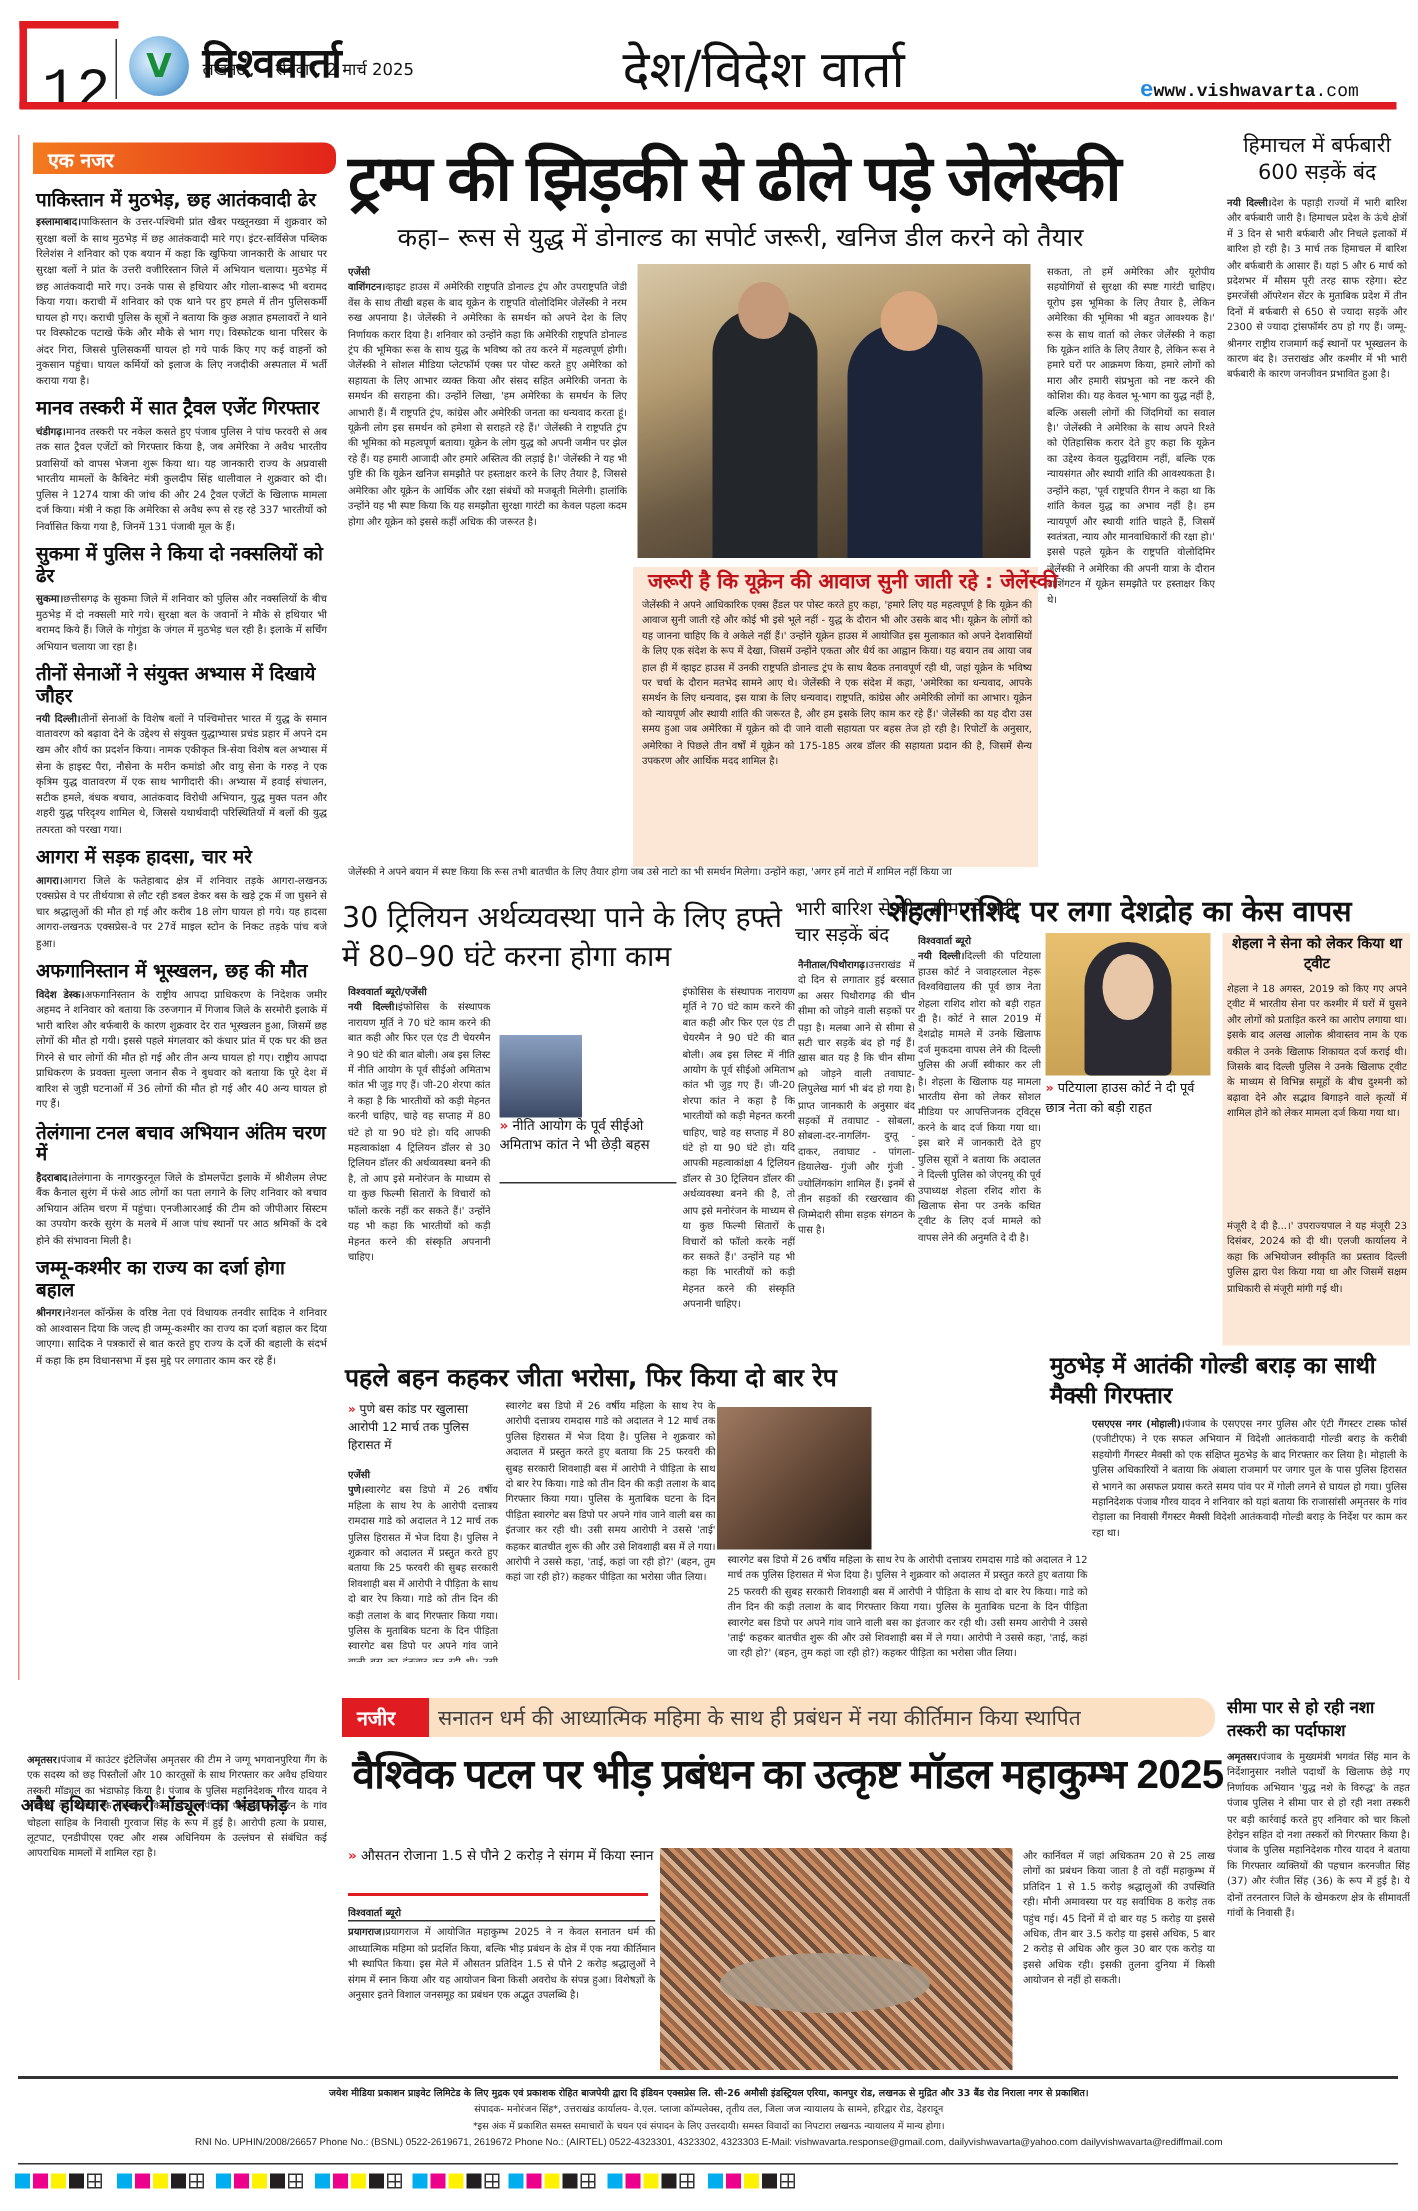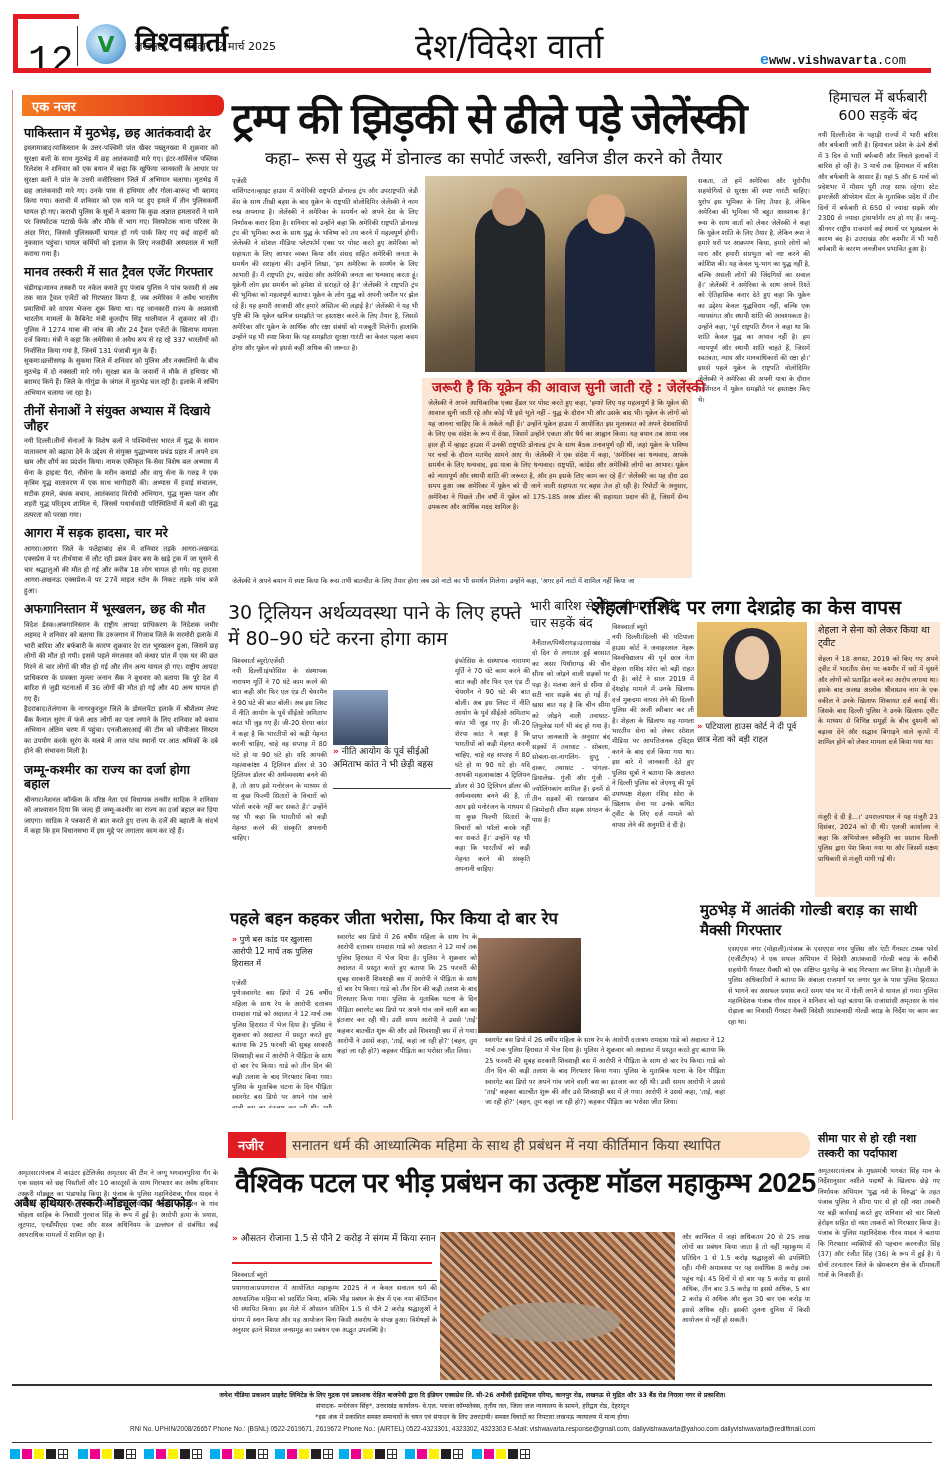--- a/index.html
+++ b/index.html
@@ -13,21 +13,21 @@
 .brand{left:135px;top:22px;font-size:27px;font-weight:bold}
 .dateline{left:135px;top:38px;font-size:11px}
 .section{left:415px;top:22px;font-size:34px;font-family:"DejaVu Sans",sans-serif}
 .site{left:760px;top:52px;font-size:12px;font-weight:bold;color:#111;font-family:Liberation Mono, monospace}
 .site .ie{color:#1e88e5;font-size:15px;font-weight:bold}
 .site .com{font-weight:normal}
 .leftcol{left:12px;top:90px;width:207px;height:1030px;border-left:1px solid #e88;padding-left:10px}
 .eknazar{left:22px;top:95px;width:202px;height:21px;background:linear-gradient(90deg,#f37b1f,#e2231a);color:#fff;font-weight:bold;font-size:13px;padding:2px 10px;border-radius:0 8px 8px 0}
 .lh{font-size:12.5px;font-weight:bold;margin:6px 0 3px;line-height:1.15}
 .body{font-size:6.8px;line-height:1.55;color:#222;text-align:justify}
-.kicker{font-weight:normal}
+.kicker{font-weight:bold}
 .mainhead{left:232px;top:88px;font-size:42px;font-weight:900;letter-spacing:-1px;font-family:"Liberation Sans",sans-serif}
 .subhead{left:265px;top:146px;font-size:17px}
 .photo{left:425px;top:176px;width:262px;height:196px;background:linear-gradient(160deg,#d8c8a8 0%,#b59c72 30%,#6a5a44 60%,#3a2f25 100%)}
 .photo .fig1{position:absolute;left:50px;top:30px;width:70px;height:166px;background:#23272c;border-radius:30px 30px 0 0}
 .photo .fig2{position:absolute;left:140px;top:40px;width:90px;height:156px;background:#1b2438;border-radius:35px 35px 0 0}
 .photo .head1{position:absolute;left:67px;top:12px;width:34px;height:38px;background:#c49a7a;border-radius:50%}
 .photo .head2{position:absolute;left:162px;top:18px;width:38px;height:40px;background:#d9a77f;border-radius:50%}
 .caption-box{left:422px;top:378px;width:270px;height:200px;background:#fce7d6}
 .caption-title{left:432px;top:378px;font-size:13.5px;color:#c0121a;font-weight:bold}
 .col{font-size:6.6px;line-height:1.58;color:#222;text-align:justify}
@@ -78,35 +78,37 @@
 <div class="abs" style="left:24px;top:120px;width:194px;">
   <div>
     <div class="lh">पाकिस्तान में मुठभेड़, छह आतंकवादी ढेर</div>
     <div class="body"><span class="kicker">इस्लामाबाद।</span><span>पाकिस्तान के उत्तर-पश्चिमी प्रांत खैबर पख्तूनख्वा में शुक्रवार को सुरक्षा बलों के साथ मुठभेड़ में छह आतंकवादी मारे गए। इंटर-सर्विसेज पब्लिक रिलेशंस ने शनिवार को एक बयान में कहा कि खुफिया जानकारी के आधार पर सुरक्षा बलों ने प्रांत के उत्तरी वजीरिस्तान जिले में अभियान चलाया। मुठभेड़ में छह आतंकवादी मारे गए। उनके पास से हथियार और गोला-बारूद भी बरामद किया गया। कराची में शनिवार को एक थाने पर हुए हमले में तीन पुलिसकर्मी घायल हो गए। कराची पुलिस के सूत्रों ने बताया कि कुछ अज्ञात हमलावरों ने थाने पर विस्फोटक पटाखे फेंके और मौके से भाग गए। विस्फोटक थाना परिसर के अंदर गिरा, जिससे पुलिसकर्मी घायल हो गये पार्क किए गए कई वाहनों को नुकसान पहुंचा। घायल कर्मियों को इलाज के लिए नजदीकी अस्पताल में भर्ती कराया गया है।</span></div>
   </div>
   <div>
     <div class="lh">मानव तस्करी में सात ट्रैवल एजेंट गिरफ्तार</div>
     <div class="body"><span class="kicker">चंडीगढ़।</span><span>मानव तस्करी पर नकेल कसते हुए पंजाब पुलिस ने पांच फरवरी से अब तक सात ट्रैवल एजेंटों को गिरफ्तार किया है, जब अमेरिका ने अवैध भारतीय प्रवासियों को वापस भेजना शुरू किया था। यह जानकारी राज्य के अप्रवासी भारतीय मामलों के कैबिनेट मंत्री कुलदीप सिंह धालीवाल ने शुक्रवार को दी। पुलिस ने 1274 यात्रा की जांच की और 24 ट्रैवल एजेंटों के खिलाफ मामला दर्ज किया। मंत्री ने कहा कि अमेरिका से अवैध रूप से रह रहे 337 भारतीयों को निर्वासित किया गया है, जिनमें 131 पंजाबी मूल के हैं।</span></div>
   </div>
   <div>
+    <div class="lh">सुकमा में पुलिस ने किया दो नक्सलियों को ढेर</div>
     <div class="body"><span class="kicker">सुकमा।</span><span>छत्तीसगढ़ के सुकमा जिले में शनिवार को पुलिस और नक्सलियों के बीच मुठभेड़ में दो नक्सली मारे गये। सुरक्षा बल के जवानों ने मौके से हथियार भी बरामद किये हैं। जिले के गोगुंडा के जंगल में मुठभेड़ चल रही है। इलाके में सर्चिंग अभियान चलाया जा रहा है।</span></div>
   </div>
   <div>
     <div class="lh">तीनों सेनाओं ने संयुक्त अभ्यास में दिखाये जौहर</div>
     <div class="body"><span class="kicker">नयी दिल्ली।</span><span>तीनों सेनाओं के विशेष बलों ने पश्चिमोत्तर भारत में युद्ध के समान वातावरण को बढ़ावा देने के उद्देश्य से संयुक्त युद्धाभ्यास प्रचंड प्रहार में अपने दम खम और शौर्य का प्रदर्शन किया। नामक एकीकृत त्रि-सेवा विशेष बल अभ्यास में सेना के हाइस्ट पैरा, नौसेना के मरीन कमांडो और वायु सेना के गरुड़ ने एक कृत्रिम युद्ध वातावरण में एक साथ भागीदारी की। अभ्यास में हवाई संचालन, सटीक हमले, बंधक बचाव, आतंकवाद विरोधी अभियान, युद्ध मुक्त पतन और शहरी युद्ध परिदृश्य शामिल थे, जिससे यथार्थवादी परिस्थितियों में बलों की युद्ध तत्परता को परखा गया।</span></div>
   </div>
   <div>
     <div class="lh">आगरा में सड़क हादसा, चार मरे</div>
     <div class="body"><span class="kicker">आगरा।</span><span>आगरा जिले के फतेहाबाद क्षेत्र में शनिवार तड़के आगरा-लखनऊ एक्सप्रेस वे पर तीर्थयात्रा से लौट रही डबल डेकर बस के खड़े ट्रक में जा घुसने से चार श्रद्धालुओं की मौत हो गई और करीब 18 लोग घायल हो गये। यह हादसा आगरा-लखनऊ एक्सप्रेस-वे पर 27वें माइल स्टोन के निकट तड़के पांच बजे हुआ।</span></div>
   </div>
   <div>
     <div class="lh">अफगानिस्तान में भूस्खलन, छह की मौत</div>
     <div class="body"><span class="kicker">विदेश डेस्क।</span><span>अफगानिस्तान के राष्ट्रीय आपदा प्राधिकरण के निदेशक जमीर अहमद ने शनिवार को बताया कि उरुजगान में गिजाब जिले के सरमोरी इलाके में भारी बारिश और बर्फबारी के कारण शुक्रवार देर रात भूस्खलन हुआ, जिसमें छह लोगों की मौत हो गयी। इससे पहले मंगलवार को कंधार प्रांत में एक घर की छत गिरने से चार लोगों की मौत हो गई और तीन अन्य घायल हो गए। राष्ट्रीय आपदा प्राधिकरण के प्रवक्ता मुल्ला जनान सैक ने बुधवार को बताया कि पूरे देश में बारिश से जुड़ी घटनाओं में 36 लोगों की मौत हो गई और 40 अन्य घायल हो गए हैं।</span></div>
   </div>
   <div>
+    <div class="lh">तेलंगाना टनल बचाव अभियान अंतिम चरण में</div>
     <div class="body"><span class="kicker">हैदराबाद।</span><span>तेलंगाना के नागरकुरनूल जिले के डोमलपेंटा इलाके में श्रीशैलम लेफ्ट बैंक कैनाल सुरंग में फंसे आठ लोगों का पता लगाने के लिए शनिवार को बचाव अभियान अंतिम चरण में पहुंचा। एनजीआरआई की टीम को जीपीआर सिस्टम का उपयोग करके सुरंग के मलबे में आज पांच स्थानों पर आठ श्रमिकों के दबे होने की संभावना मिली है।</span></div>
   </div>
   <div>
     <div class="lh">जम्मू-कश्मीर का राज्य का दर्जा होगा बहाल</div>
     <div class="body"><span class="kicker">श्रीनगर।</span><span>नेशनल कॉन्फ्रेंस के वरिष्ठ नेता एवं विधायक तनवीर सादिक ने शनिवार को आश्वासन दिया कि जल्द ही जम्मू-कश्मीर का राज्य का दर्जा बहाल कर दिया जाएगा। सादिक ने पत्रकारों से बात करते हुए राज्य के दर्जे की बहाली के संदर्भ में कहा कि हम विधानसभा में इस मुद्दे पर लगातार काम कर रहे हैं।</span></div>
   </div>
 </div>
 
 <div class="abs mainhead">ट्रम्प की झिड़की से ढीले पड़े जेलेंस्की</div>
 <div class="abs subhead">कहा– रूस से युद्ध में डोनाल्ड का सपोर्ट जरूरी, खनिज डील करने को तैयार</div>
@@ -158,21 +160,21 @@
 </div>
 <div class="abs shehla-photo">
     <div class="shehla-hijab"></div>
     <div class="shehla-face"></div>
   </div>
 <div class="abs" style="left:697px;top:720px;width:112px;font-size:8.5px;line-height:1.5">
   <span class="arrow">»</span>
   <span>पटियाला हाउस कोर्ट ने दी पूर्व छात्र नेता को बड़ी राहत</span>
 </div>
 <div class="abs shehla-box"></div>
-<div class="abs" style="left:818px;top:624px;width:120px;font-size:9.5px;font-weight:normal;line-height:1.35">शेहला ने सेना को लेकर किया था ट्वीट</div>
+<div class="abs" style="left:818px;top:624px;width:120px;text-align:center;font-size:9.5px;font-weight:bold;line-height:1.35">शेहला ने सेना को लेकर किया था ट्वीट</div>
 <div class="abs col" style="left:818px;top:654px;width:120px;height:150px;overflow:hidden">शेहला ने 18 अगस्त, 2019 को किए गए अपने ट्वीट में भारतीय सेना पर कश्मीर में घरों में घुसने और लोगों को प्रताड़ित करने का आरोप लगाया था। इसके बाद अलख आलोक श्रीवास्तव नाम के एक वकील ने उनके खिलाफ शिकायत दर्ज कराई थी। जिसके बाद दिल्ली पुलिस ने उनके खिलाफ ट्वीट के माध्यम से विभिन्न समूहों के बीच दुश्मनी को बढ़ावा देने और सद्भाव बिगाड़ने वाले कृत्यों में शामिल होने को लेकर मामला दर्ज किया गया था।</div>
 <div class="abs col" style="left:818px;top:812px;width:120px;height:110px;overflow:hidden">मंजूरी दे दी है...।' उपराज्यपाल ने यह मंजूरी 23 दिसंबर, 2024 को दी थी। एलजी कार्यालय ने कहा कि अभियोजन स्वीकृति का प्रस्ताव दिल्ली पुलिस द्वारा पेश किया गया था और जिसमें सक्षम प्राधिकारी से मंजूरी मांगी गई थी।</div>
 
 <div class="abs" style="left:230px;top:906px;width:390px;font-size:16.5px;font-weight:bold">पहले बहन कहकर जीता भरोसा, फिर किया दो बार रेप</div>
 <div class="abs" style="left:232px;top:934px;width:100px;font-size:8px;line-height:1.5">
   <span class="arrow">»</span>
   <span>पुणे बस कांड पर खुलासा आरोपी 12 मार्च तक पुलिस हिरासत में</span>
 </div>
 <div class="abs col" style="left:232px;top:978px;width:100px;height:130px;overflow:hidden">
   <div class="kicker">एजेंसी</div>

